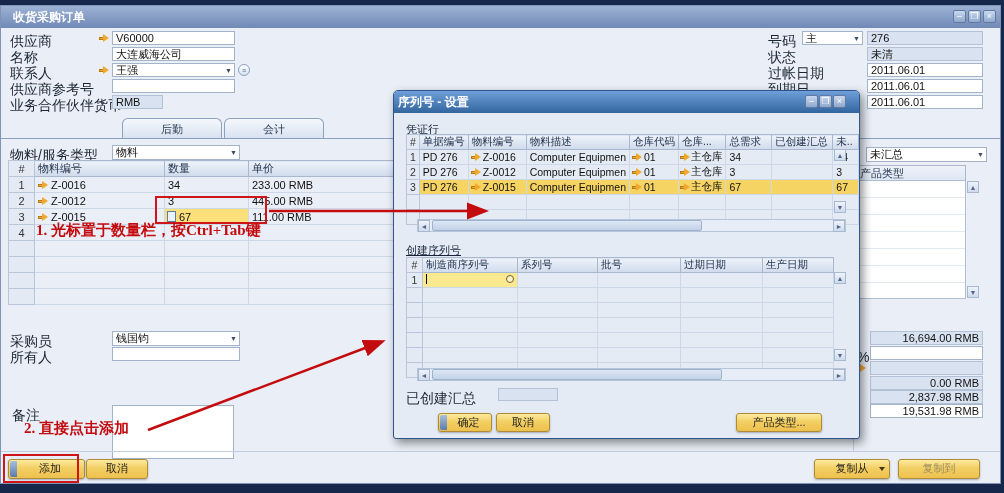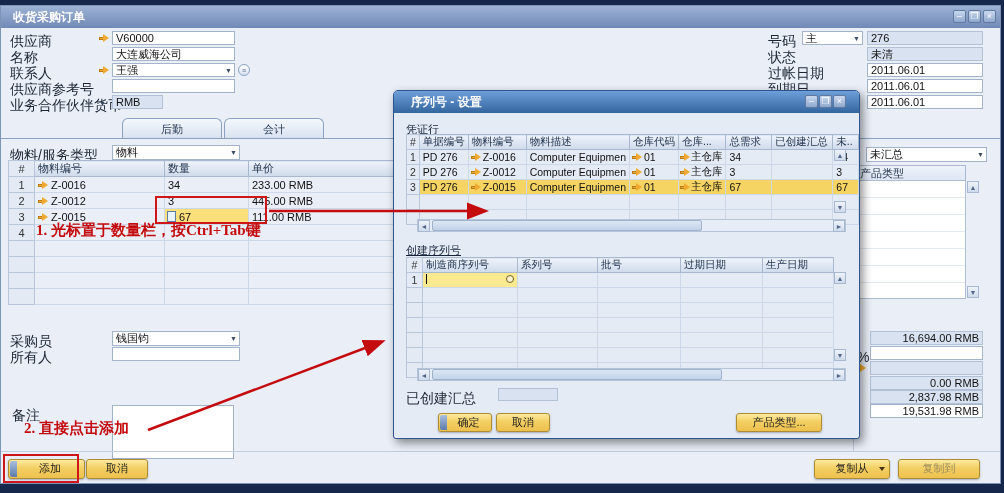--- a/index.html
+++ b/index.html
@@ -29,21 +29,21 @@
 .btn{position:absolute;height:20px;background:linear-gradient(#fdeaa0,#f3cf63 45%,#eec14e);border:1px solid #ad8c33;border-radius:3px;font-size:11px;text-align:center;line-height:17px;color:#1d1d1d;box-shadow:0 1px 2px rgba(40,50,80,.35);cursor:default}
 .btn.default{padding-left:7px}
 .btn.default::before{content:"";position:absolute;left:1px;top:1px;bottom:1px;width:7px;background:linear-gradient(#a8bedc,#5c7cac);border-radius:2px 0 0 2px}
 .btn.disabled{color:#9b8c5e}
 .sbtn{position:absolute;width:12px;height:12px;background:linear-gradient(#eef3fa,#cfdbec);border:1px solid #a8b8d0;font-size:7px;color:#54678a;text-align:center;line-height:11px}
 .track{position:absolute;background:#e6edf7;border:1px solid #b6c4da}
 .thumb{position:absolute;background:linear-gradient(#dde7f4,#c2d2e8);border:1px solid #9fb2cc;border-radius:2px}
 .redbox{position:absolute;border:2px solid #d01518;z-index:61}
 .rednote{position:absolute;color:#c40b0e;font-weight:bold;font-size:15px;font-family:"Liberation Serif","DejaVu Serif",serif;z-index:61;white-space:nowrap}
 #dlg{position:absolute;left:393px;top:90px;width:467px;height:349px;background:#e4ebf5;border:1px solid #2e568e;border-radius:5px 5px 3px 3px;box-shadow:3px 4px 10px rgba(0,0,0,.45);z-index:30}
-#dlg .dtitle{position:absolute;left:0;top:0;right:0;height:22px;background:linear-gradient(#6f9fd8,#33659f);border-radius:4px 4px 0 0;color:#fff;font-size:12px;font-weight:bold;line-height:22px;padding-left:17px}
+#dlg .dtitle{position:absolute;left:0;top:0;right:0;height:22px;background:linear-gradient(#6f9fd8,#33659f);border-radius:4px 4px 0 0;color:#fff;font-size:12px;font-weight:bold;line-height:22px;padding-left:4px}
 .ulabel{position:absolute;font-size:11px;color:#16233a;text-decoration:underline;white-space:nowrap}
 .cellicon{position:absolute;width:9px;height:11px;background:#eaf2fc;border:1px solid #5c7ca8}
 .selic{position:absolute;width:8px;height:8px;border:1.5px solid #7a6020;border-radius:50%;background:#fbf3cf}
 .cursorbar{position:absolute;width:1px;height:10px;background:#000}
 .circbtn{position:absolute;width:12px;height:12px;border:1px solid #8aa0c0;border-radius:50%;background:linear-gradient(#fff,#d8e2f0);font-size:7px;line-height:11px;text-align:center;color:#5a6d8a}
 .cfrom-tri{position:absolute;right:4px;bottom:4px;width:0;height:0;border:3px solid transparent;border-top:4px solid #403314}
 </style>
 </head>
 <body>
 

